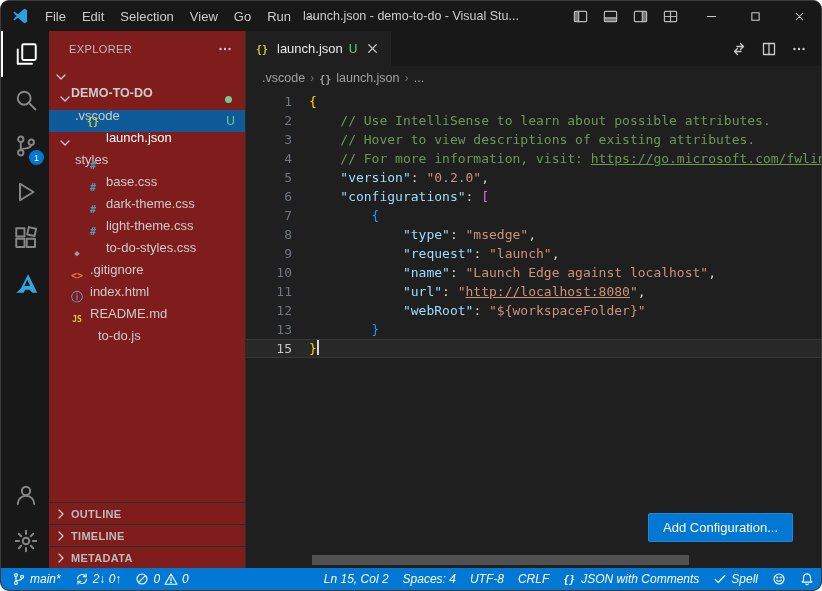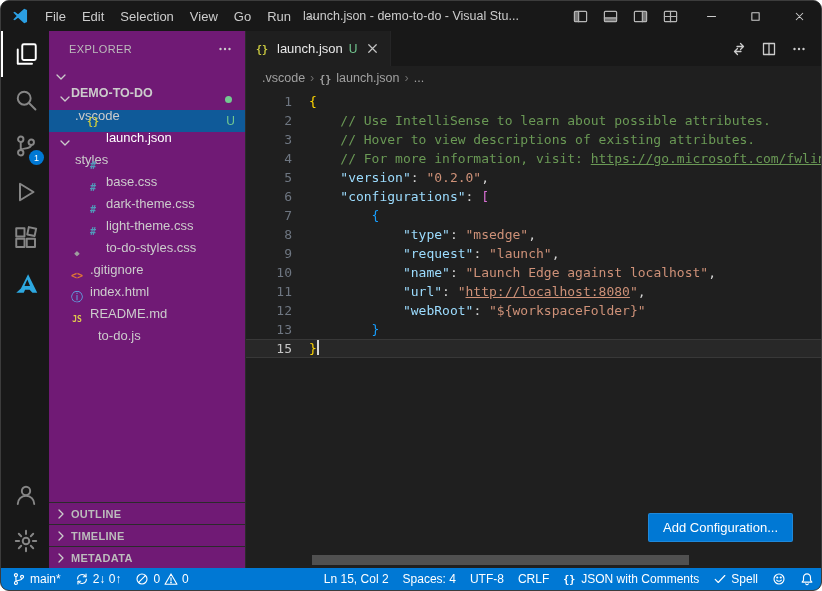--- a/index.html
+++ b/index.html
@@ -37,21 +37,21 @@
              color:#868686; border-left:2px solid transparent; position:relative; cursor:pointer; }
   .ab-item.active { color:#ffffff; border-left-color:#ffffff; }
   .ab-item .icon { width:24px; height:24px; }
   .ab-item.tint { color:#2da8e0; }
   .ab-badge { position:absolute; right:5px; bottom:4px; min-width:15px; height:15px;
               background:#0078d4; color:#fff; border-radius:50%; font-size:9px;
               display:flex; align-items:center; justify-content:center; padding:0 3px; }
   .ab-bottom { margin-top:auto; padding-bottom:4px; }
 
   
-  .sidebar { width:197px; flex:0 0 197px; background:#701a75; border-right:1px solid #2b2b2b;
+  .sidebar { width:197px; flex:0 0 197px; background:#7f1d1d; border-right:1px solid #2b2b2b;
              display:flex; flex-direction:column; font-size:13px; min-height:0; }
   .sidebar-header { height:35px; flex:0 0 35px; display:flex; align-items:center;
                     padding:0 12px 0 20px; font-size:11px; letter-spacing:.4px; color:#bcbcbc; }
   .sidebar-header .spacer { flex:1; }
   .sidebar-header .icon { width:16px; height:16px; color:#cccccc; cursor:pointer; }
   .tree { flex:1; overflow:hidden; }
   .tree-root { height:22px; display:flex; align-items:center; padding-left:4px;
                font-weight:bold; font-size:12.5px; color:#cccccc; cursor:pointer; }
   .tree-row { height:22px; display:flex; align-items:center; cursor:pointer; color:#cccccc; }
   .tree-row.selected { background:#0f5a99; color:#ffffff; }
@@ -112,21 +112,21 @@
 
   .add-config { position:absolute; right:28px; bottom:26px; background:#0078d4; color:#ffffff;
                 border:1px solid rgba(255,255,255,.12); border-radius:2px; font-family:inherit;
                 font-size:13px; padding:6px 14px; cursor:pointer; }
   .hscrollbar { position:absolute; left:66px; bottom:3px; width:377px; height:10px;
                 background:rgba(130,130,130,.5); cursor:pointer; }
 
   
   .statusbar { height:22px; flex:0 0 22px; background:#0078d4; color:#ffffff;
                display:flex; align-items:center; justify-content:space-between; font-size:12px; }
-  .sb-group { display:flex; align-items:flex-start; height:100%; }
+  .sb-group { display:flex; align-items:flex-start; height:100%;font-style:italic; }
   .sb-group.left { padding-left:4px; }
   .sb-group.right { }
   .sb-item { display:flex; align-items:center; gap:4px; padding:0 7px; height:100%;
              cursor:pointer; white-space:nowrap; }
   .sb-item .icon { width:14px; height:14px; }
   .braces { color:#cbcb41; font-family:"DejaVu Sans Mono", monospace; font-weight:bold; font-size:10px; }
   .sb-item .braces, .crumb .braces { color:inherit; }
 </style>
 </head>
 <body>

